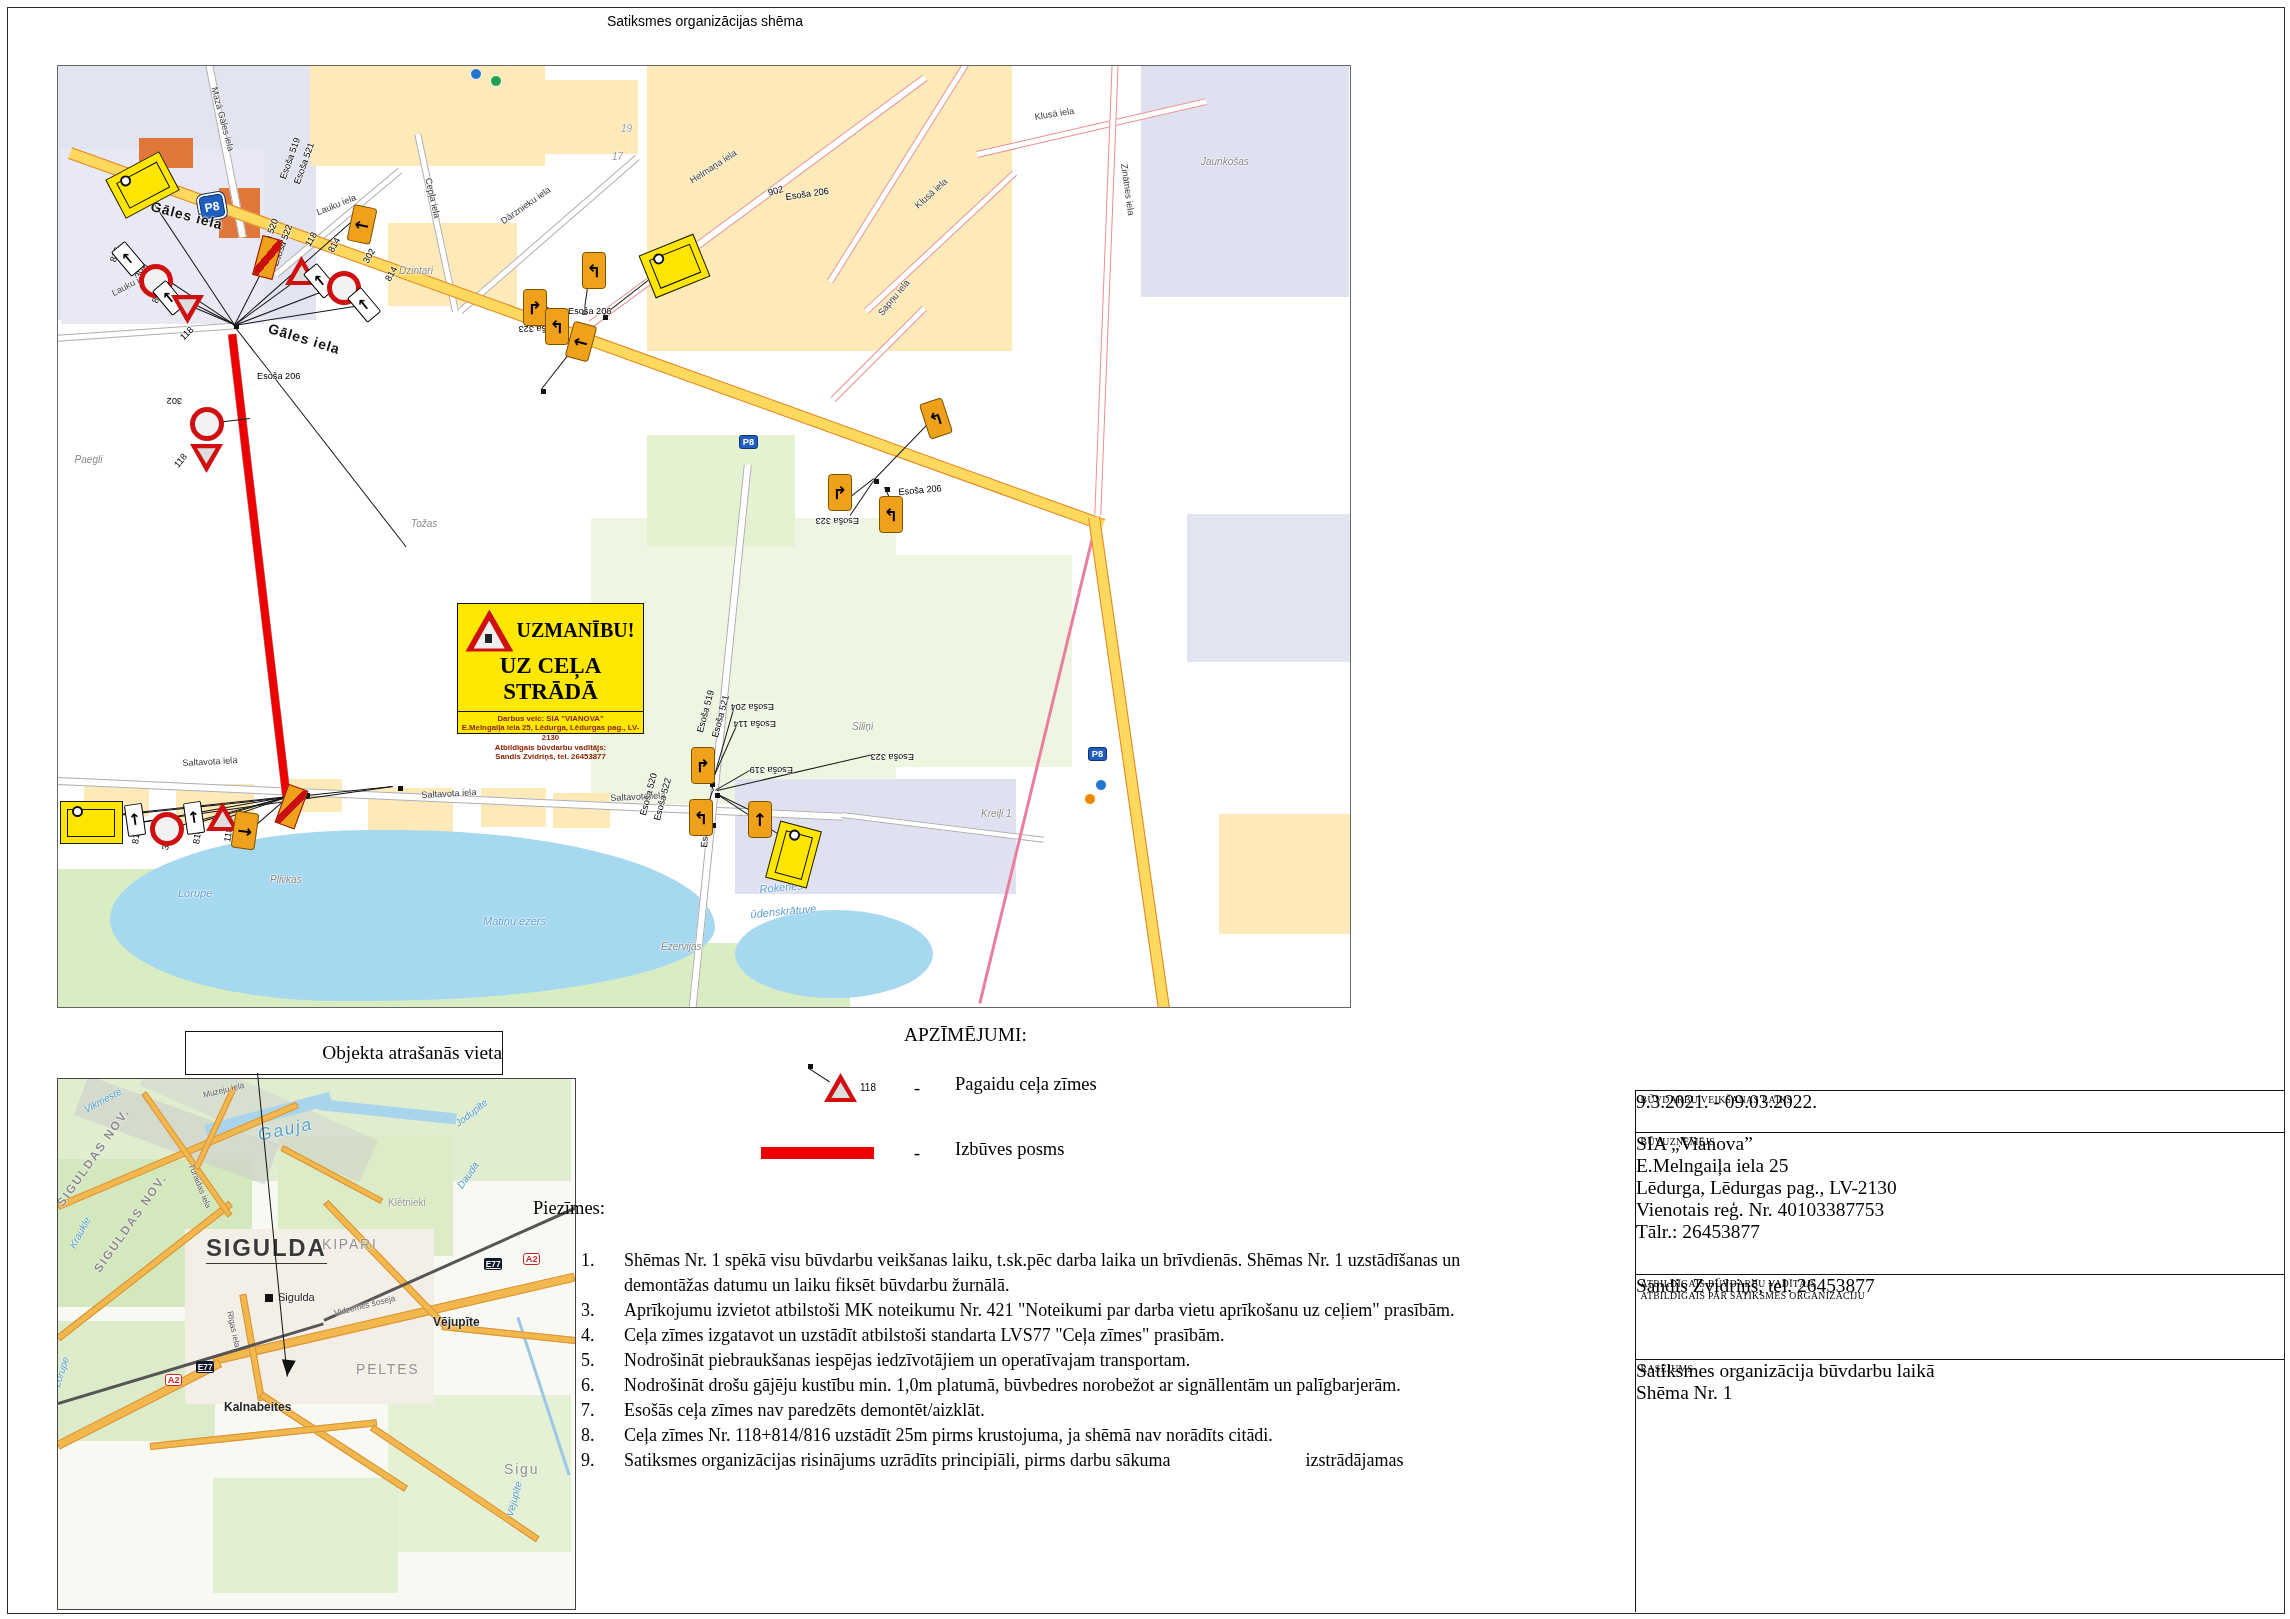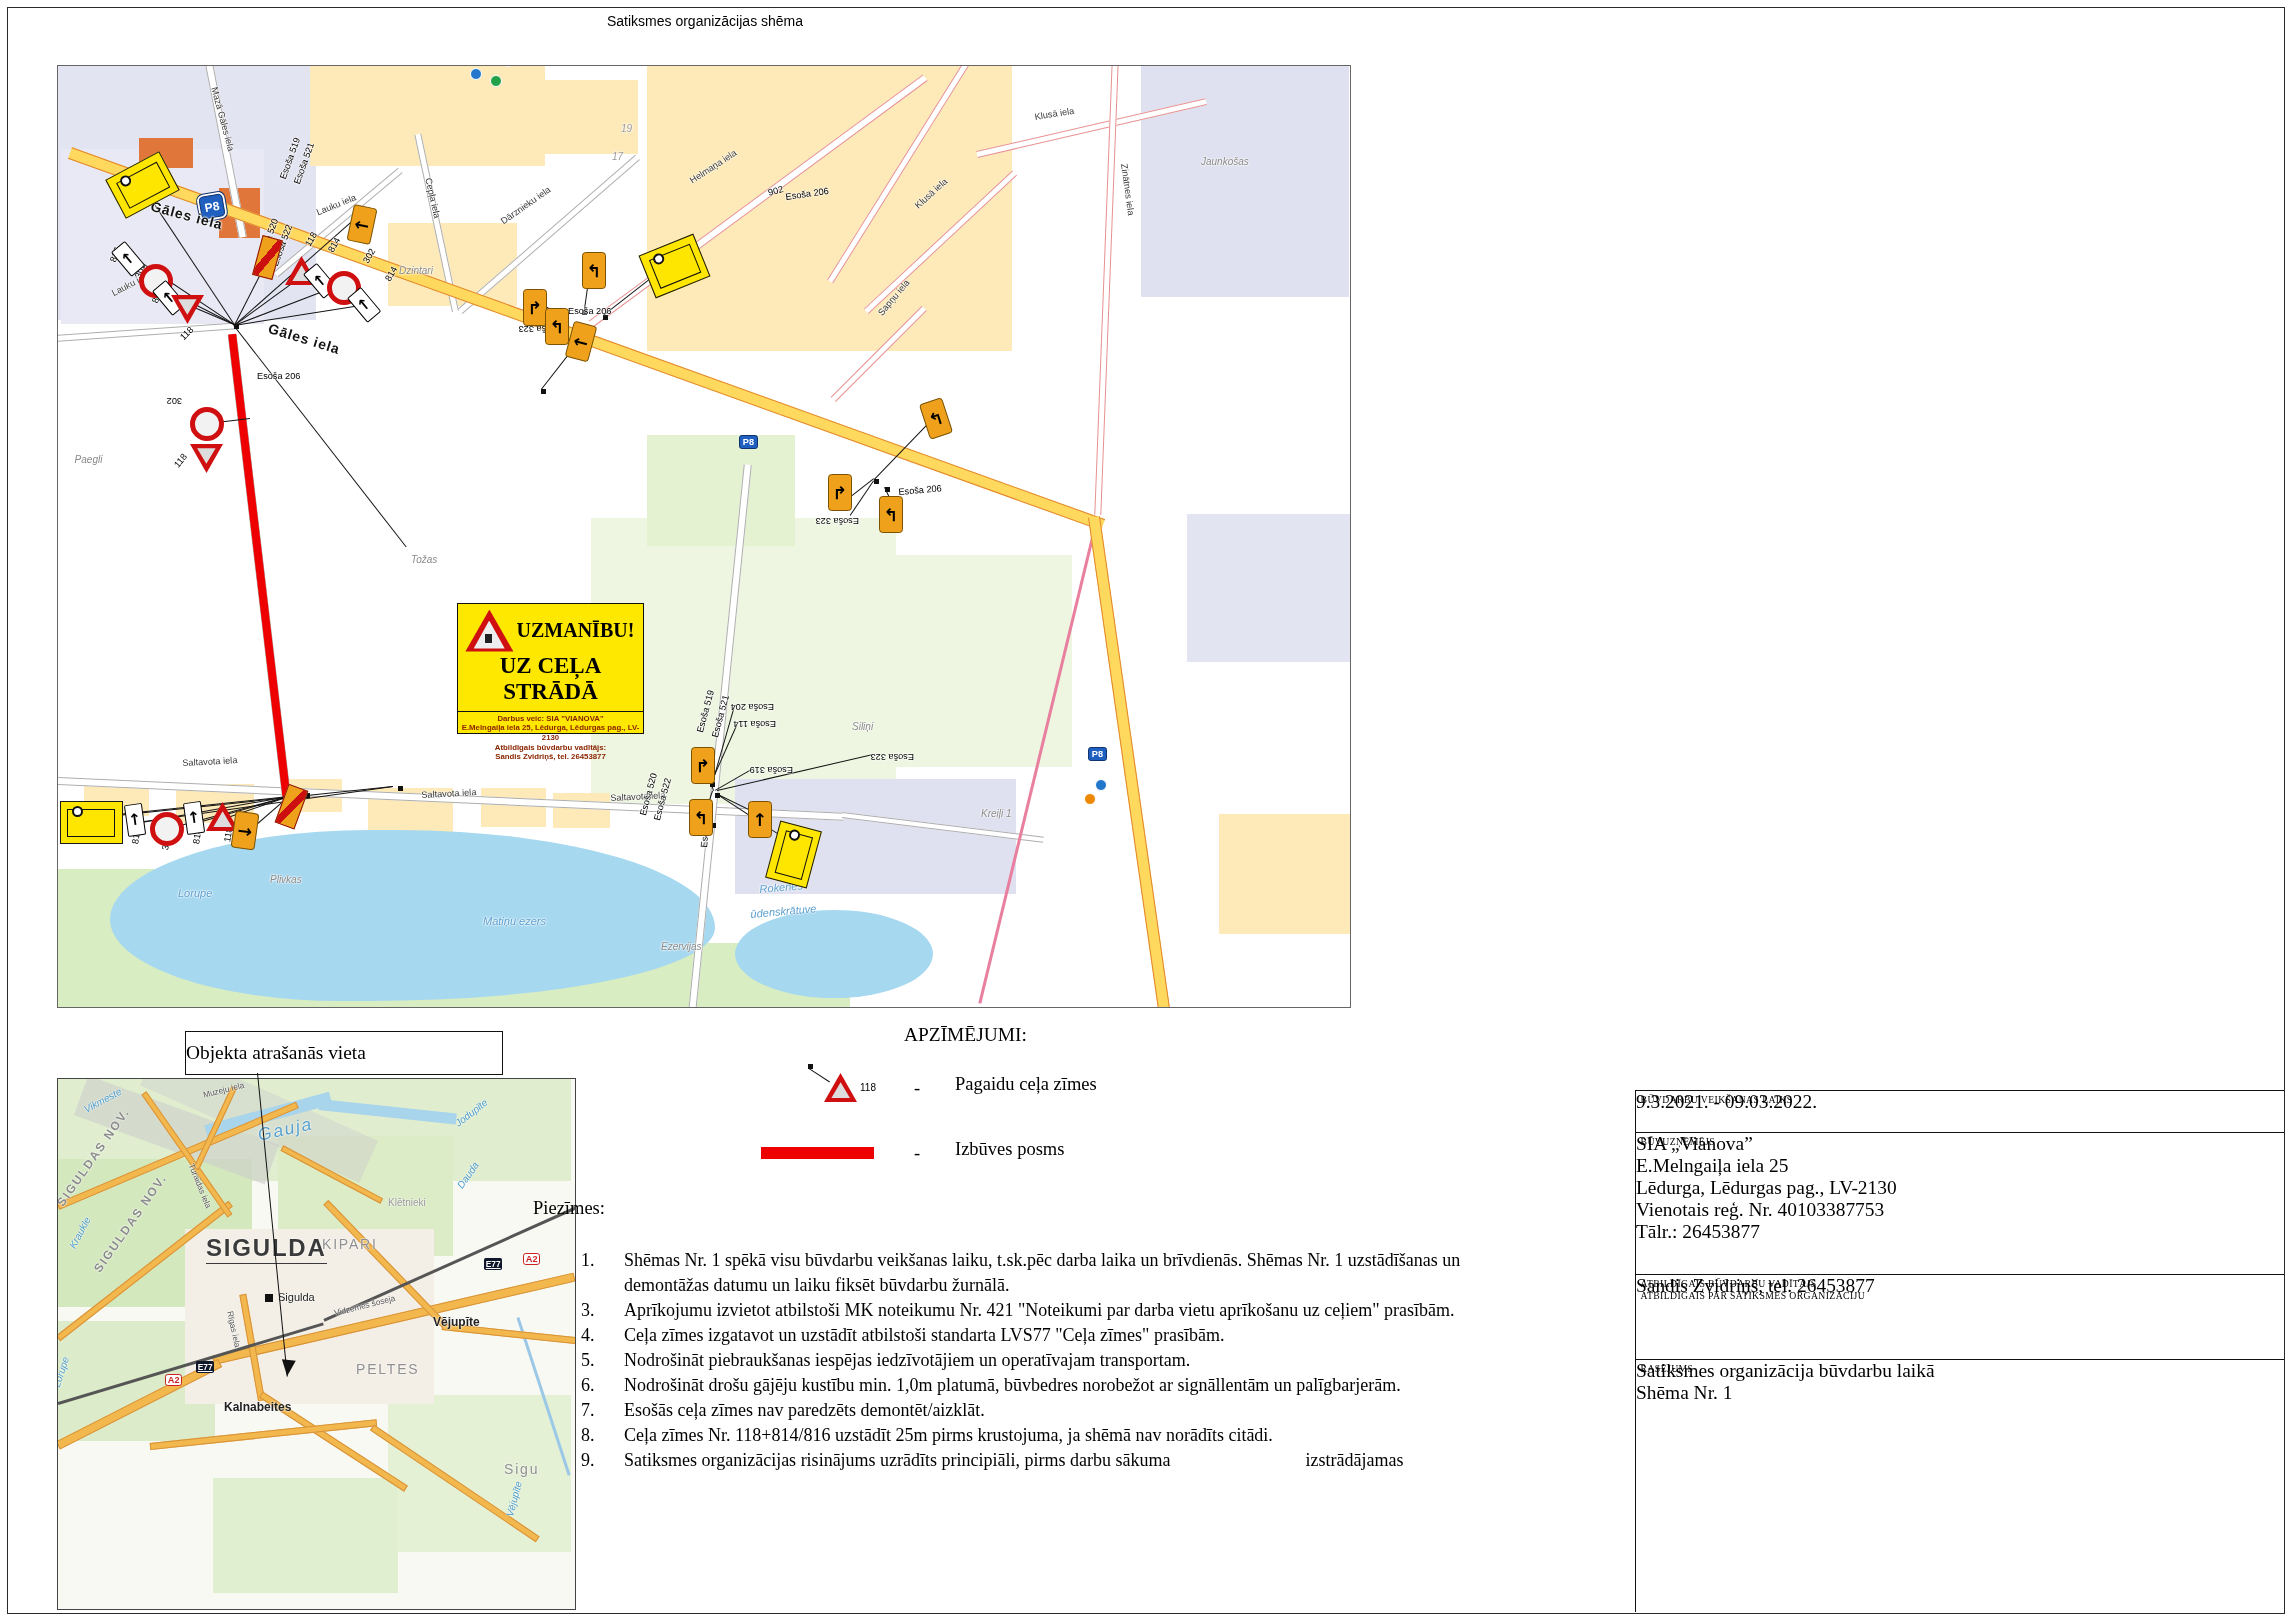--- a/index.html
+++ b/index.html
@@ -56,21 +56,21 @@
   .wb-tri{position:relative;width:48px;height:42px;clip-path:polygon(50% 0,100% 100%,0 100%);background:#d01010;flex:0 0 48px;}
   .wb-tri i{position:absolute;left:8.3px;top:11px;width:31px;height:28px;display:block;
       clip-path:polygon(50% 0,100% 100%,0 100%);background:#eee;}
   .wb-tri b{position:absolute;left:20px;top:24px;width:6.5px;height:9.2px;background:#222;display:block;}
   .wb-t1{flex:1;text-align:center;font:bold 20px "Liberation Serif",serif;}
   .wb-t2{text-align:center;font:bold 23px "Liberation Serif",serif;margin-top:1.8px;}
   .wb-sub{border-top:1.8px solid #111;margin-top:5.5px;padding:1.8px 1.8px;text-align:center;}
   .wb-sub div{font:bold 7.8px "Liberation Sans",sans-serif;color:#8b2500;line-height:9.7px;}
   
   .locbox{position:absolute;left:185px;top:1031px;width:316px;height:42px;border:1.8px solid #111;background:#fff;
-      display:flex;align-items:center;justify-content:flex-start;font:19.4px "Liberation Serif",serif;z-index:5;}
+      display:flex;align-items:center;justify-content:flex-end;font:19.4px "Liberation Serif",serif;z-index:5;}
   .loc-line{position:absolute;transform-origin:0 0;height:0.9px;background:#111;z-index:6;}
   .loc-head{position:absolute;width:0;height:0;border-left:7.4px solid transparent;border-right:7.4px solid transparent;
       border-top:16.6px solid #111;z-index:6;}
   .insetmap{position:absolute;left:57px;top:1078px;width:517px;height:530px;background:#f7f9f2;
       border:0.9px solid #444;overflow:hidden;}
   .il{position:absolute;white-space:nowrap;transform-origin:0 0;text-shadow:0 0 1.8px #fff,0 0 1.8px #fff;}
   .il-nov{font:bold 12px "Liberation Sans",sans-serif;color:#8a8a8a;letter-spacing:1.8px;}
   .il-city{font:bold 24px "Liberation Sans",sans-serif;color:#3a3a3a;letter-spacing:1.8px;
       border-bottom:1.8px solid #3a3a3a;padding-bottom:0.9px;}
   .il-big{font:14px "Liberation Sans",sans-serif;color:#8f8f8f;letter-spacing:1.8px;}
@@ -295,21 +295,21 @@
     <div class="ml ml-st" style="left: 441px; top: 152px; transform: rotate(-35deg); z-index: 38;">Dārznieku iela</div>
     <div class="ml ml-nm" style="left: 563px; top: 57px; transform: rotate(0deg); z-index: 38;">19</div>
     <div class="ml ml-nm" style="left: 554px; top: 85px; transform: rotate(0deg); z-index: 38;">17</div>
     <div class="ml ml-st" style="left: 630px; top: 111px; transform: rotate(-33deg); z-index: 38;">Helmaņa iela</div>
     <div class="ml ml-st" style="left: 976px; top: 46px; transform: rotate(-9deg); z-index: 38;">Klusā iela</div>
     <div class="ml ml-st" style="left: 855px; top: 137px; transform: rotate(-42deg); z-index: 38;">Klusā iela</div>
     <div class="ml ml-st" style="left: 818px; top: 245px; transform: rotate(-50deg); z-index: 38;">Sapņu iela</div>
     <div class="ml ml-st" style="left: 1071px; top: 97px; transform: rotate(82deg); z-index: 38;">Zinātnes iela</div>
     <div class="ml ml-pl" style="left: 1143px; top: 90px; transform: rotate(0deg); z-index: 38;">Jaunkošas</div>
     <div class="ml ml-pl" style="left: 16.6px; top: 388px; transform: rotate(0deg); z-index: 38;">Paegli</div>
-    <div class="ml ml-pl" style="left: 353px; top: 452px; transform: rotate(0deg); z-index: 38; margin-top: 36px;">Tožas</div>
+    <div class="ml ml-pl" style="left: 353px; top: 452px; transform: rotate(0deg); z-index: 38;">Tožas</div>
     <div class="ml ml-st" style="left: 124px; top: 692px; transform: rotate(-3deg); z-index: 38;">Saltavota iela</div>
     <div class="ml ml-st" style="left: 363px; top: 724px; transform: rotate(-3deg); z-index: 38;">Saltavota iela</div>
     <div class="ml ml-st" style="left: 552px; top: 727px; transform: rotate(-3deg); z-index: 38;">Saltavota iela</div>
     <div class="ml ml-wt" style="left: 120px; top: 821px; transform: rotate(0deg); z-index: 38;">Lorupe</div>
     <div class="ml ml-pl" style="left: 212px; top: 808px; transform: rotate(0deg); z-index: 38;">Plivkas</div>
     <div class="ml ml-wt" style="left: 425px; top: 849px; transform: rotate(0deg); z-index: 38;">Matiņu ezers</div>
     <div class="ml ml-pl" style="left: 603px; top: 875px; transform: rotate(0deg); z-index: 38;">Ezervijas</div>
     <div class="ml ml-wt" style="left: 701px; top: 817px; transform: rotate(-5deg); z-index: 38;">Rokenes</div>
     <div class="ml ml-wt" style="left: 692px; top: 842px; transform: rotate(-5deg); z-index: 38;">ūdenskrātuve</div>
     <div class="ml ml-pl" style="left: 794px; top: 655px; transform: rotate(0deg); z-index: 38;">Siliņi</div>

